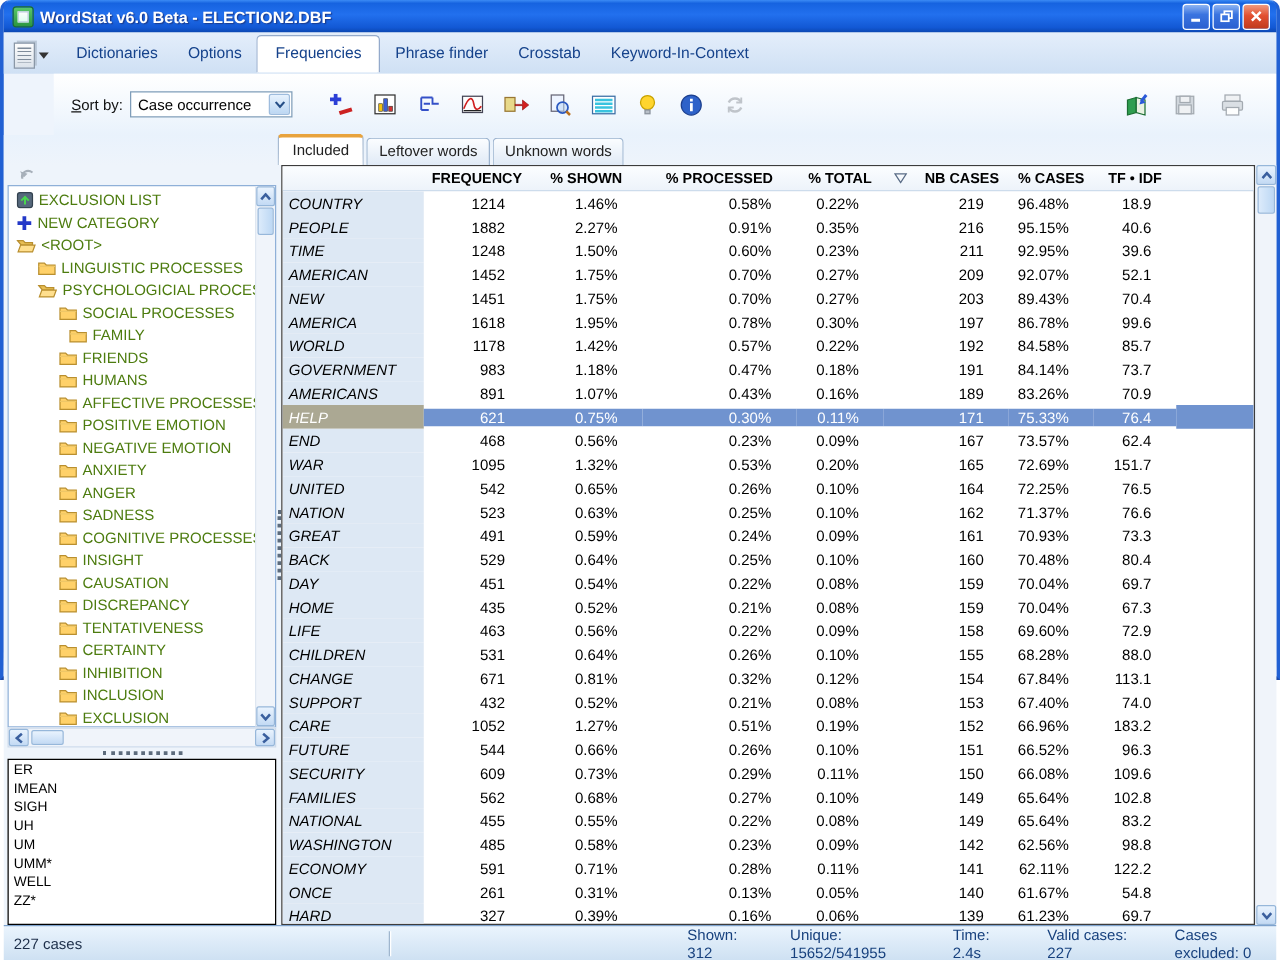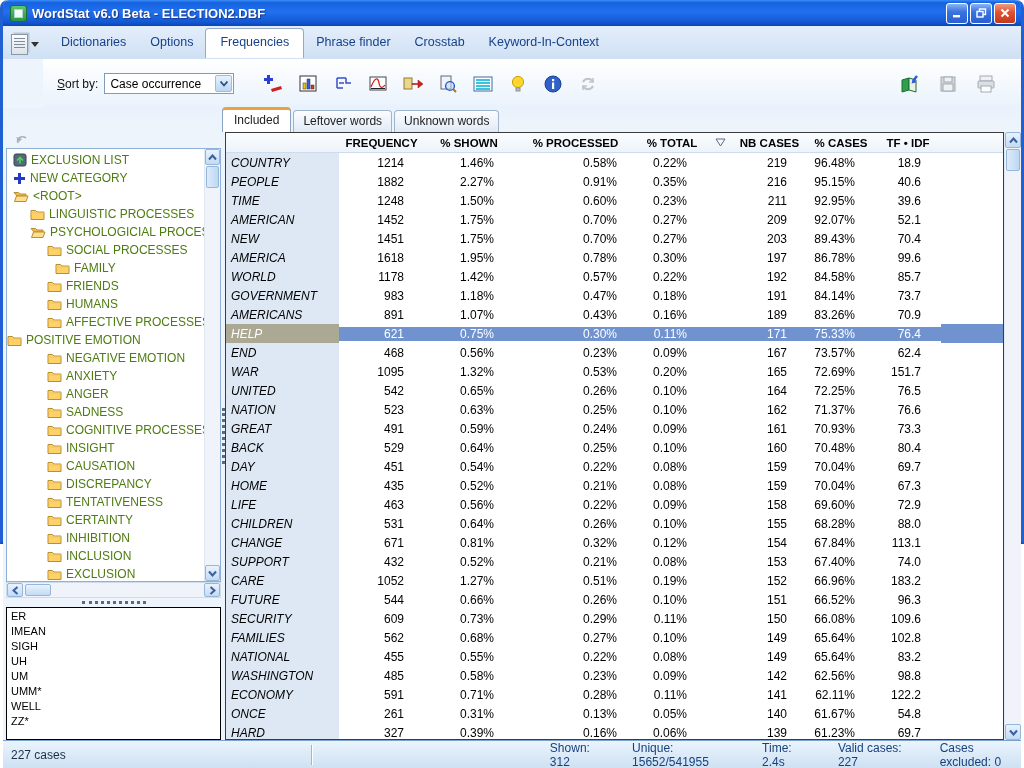--- a/index.html
+++ b/index.html
@@ -360,21 +360,21 @@
             </div>
             <div class="titem" style="padding-left: 40px;">
               <span class="ticon">
                 <svg width="15" height="13">
                   <path d="M1 2.5 H5.5 L7 4 H14 V11.5 H1 Z" fill="#ffd169" stroke="#b98f2f"></path>
                   <path d="M1 5 H14" stroke="#eec768"></path>
                 </svg>
               </span>
               <span class="tlabel">AFFECTIVE PROCESSES</span>
             </div>
-            <div class="titem" style="">
+            <div class="titem" style="padding-left: 40px;">
               <span class="ticon">
                 <svg width="15" height="13">
                   <path d="M1 2.5 H5.5 L7 4 H14 V11.5 H1 Z" fill="#ffd169" stroke="#b98f2f"></path>
                   <path d="M1 5 H14" stroke="#eec768"></path>
                 </svg>
               </span>
               <span class="tlabel">POSITIVE EMOTION</span>
             </div>
             <div class="titem" style="padding-left: 40px;">
               <span class="ticon">

